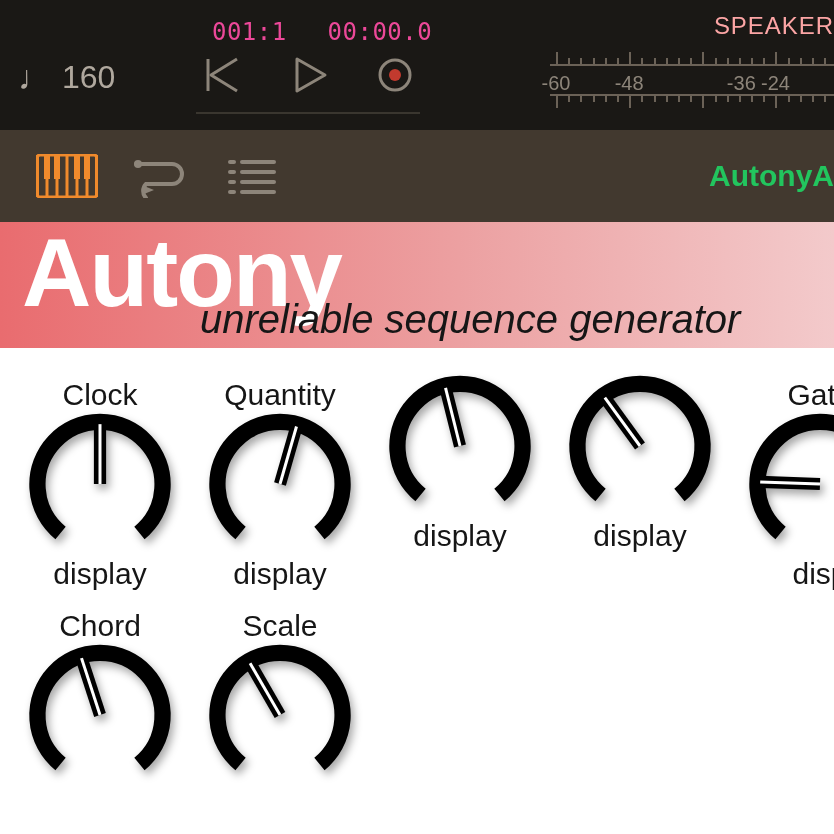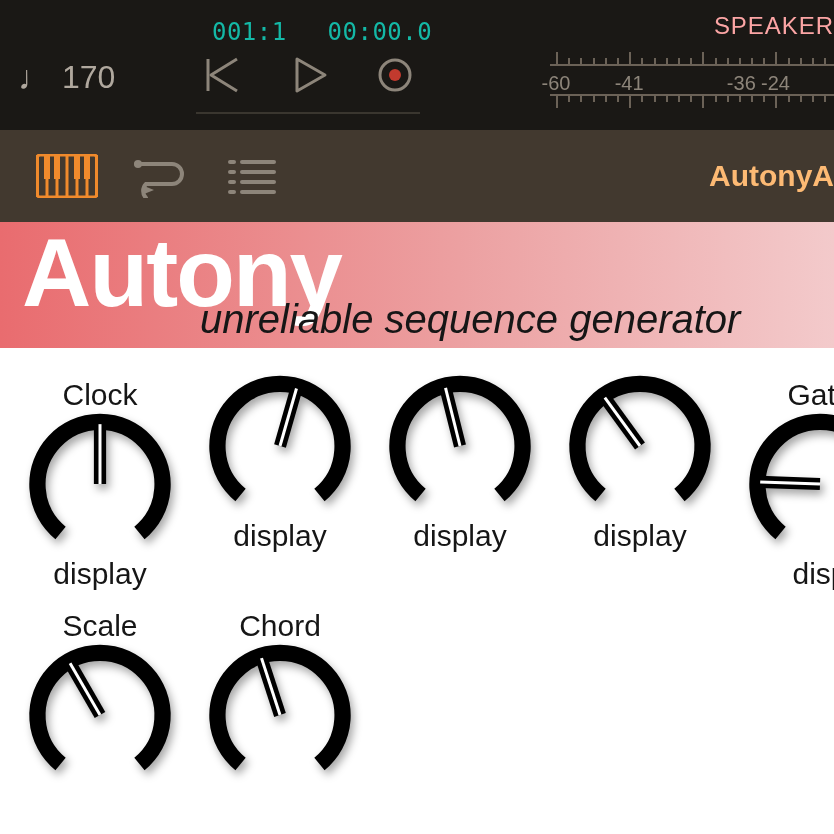--- a/index.html
+++ b/index.html
@@ -20,21 +20,21 @@
     position: relative;
     color: #b0a89e;
   }
   .pos-readout {
     position: absolute;
     top: 18px;
     left: 212px;
     font-family: "Menlo","Consolas",monospace;
     font-size: 24px;
     letter-spacing: 0.02em;
-    color: #14b8a6;
+    color: #ec4899;
     text-align: right;
   }
   .pos-readout span { margin-right: 26px; }
   .speaker-label {
     position: absolute;
     top: 12px;
     right: 0;
     color: #fca5a5;
     font-size: 24px;
     letter-spacing: 0.04em;
@@ -137,21 +137,21 @@
     height: 60px;
     margin-right: 18px;
     display: flex;
     align-items: center;
     justify-content: center;
     cursor: pointer;
   }
   .plugin-name {
     position: absolute;
     right: 0;
-    color: #fdba74;
+    color: #22c55e;
     font-size: 30px;
     font-weight: 600;
   }
 
   
   .plugin-hdr {
     height: 126px;
     background: linear-gradient(90deg, #e96c6f 0%, #eca0a1 55%, #f3cacb 100%);
     position: relative;
     overflow: hidden;
@@ -219,21 +219,21 @@
 
 <div class="transport">
   <div class="pos-readout">
     <span>001:1</span>
     <span>00:00.0</span>
   </div>
   <div class="speaker-label">SPEAKER</div>
 
   <div class="tempo">
     <span class="note">♩</span>
-    <span>170</span>
+    <span>160</span>
   </div>
 
   <div class="transport-buttons">
     <div class="tbtn">
       <svg viewBox="0 0 40 40" width="40" height="40">
         <line x1="5" y1="4" x2="5" y2="36" stroke="#8d857a" stroke-width="3"></line>
         <polyline points="34,4 8,20 34,36" fill="none" stroke="#8d857a" stroke-width="3" stroke-linejoin="round"></polyline>
       </svg>
     </div>
     <div class="tbtn">
@@ -272,21 +272,21 @@
           <div class="tick minor" style="left: 201.088px; bottom: 0px;"></div>
           <div class="tick minor" style="left: 213.281px; bottom: 0px;"></div>
           <div class="tick major" style="left: 225.474px; bottom: 0px;"></div>
           <div class="tick minor" style="left: 237.667px; bottom: 0px;"></div>
           <div class="tick minor" style="left: 249.86px; bottom: 0px;"></div>
           <div class="tick minor" style="left: 262.053px; bottom: 0px;"></div>
           <div class="tick minor" style="left: 274.246px; bottom: 0px;"></div>
         </div>
       <div class="labels" id="meterLabels">
           <span style="left: 6px;">-60</span>
-          <span style="left: 79.1579px;">-41</span>
+          <span style="left: 79.1579px;">-48</span>
           <span style="left: 152.316px; margin-left: 39px;">-36</span>
           <span style="left: 225.474px;">-24</span>
         </div>
       <div class="scale-bot" id="scaleBot">
           <div class="tick major" style="left: 6px; top: 0px;"></div>
           <div class="tick minor" style="left: 18.193px; top: 0px;"></div>
           <div class="tick minor" style="left: 30.386px; top: 0px;"></div>
           <div class="tick minor" style="left: 42.5789px; top: 0px;"></div>
           <div class="tick minor" style="left: 54.7719px; top: 0px;"></div>
           <div class="tick minor" style="left: 66.9649px; top: 0px;"></div>
@@ -369,20 +369,21 @@
         <div class="dial"><svg viewBox="0 0 100 100">
             <path d="M 21 86 A 46 46 0 1 1 79 86" fill="none" stroke="#000" stroke-width="12" stroke-linecap="butt"></path>
             <g transform="rotate(0 50 50)">
               <line x1="50" y1="50" x2="50" y2="6" stroke="#000" stroke-width="9"></line>
               <line x1="50" y1="50" x2="50" y2="6" stroke="#fff" stroke-width="2.2"></line>
             </g>
           </svg></div>
         <div class="kvalue">display</div>
       </div>
       <div class="knob">
+        <div class="klabel">Quantity</div>
         <div class="dial"><svg viewBox="0 0 100 100">
             <path d="M 21 86 A 46 46 0 1 1 79 86" fill="none" stroke="#000" stroke-width="12" stroke-linecap="butt"></path>
             <g transform="rotate(16 50 50)">
               <line x1="50" y1="50" x2="50" y2="6" stroke="#000" stroke-width="9"></line>
               <line x1="50" y1="50" x2="50" y2="6" stroke="#fff" stroke-width="2.2"></line>
             </g>
           </svg></div>
         <div class="kvalue">display</div>
       </div>
       <div class="knob">
@@ -412,35 +413,35 @@
             <g transform="rotate(-88 50 50)">
               <line x1="50" y1="50" x2="50" y2="6" stroke="#000" stroke-width="9"></line>
               <line x1="50" y1="50" x2="50" y2="6" stroke="#fff" stroke-width="2.2"></line>
             </g>
           </svg></div>
         <div class="kvalue">disp</div>
       </div>
     </div>
   <div class="knob-row" id="row2">
       <div class="knob">
+        <div class="klabel">Chord</div>
+        <div class="dial"><svg viewBox="0 0 100 100">
+            <path d="M 21 86 A 46 46 0 1 1 79 86" fill="none" stroke="#000" stroke-width="12" stroke-linecap="butt"></path>
+            <g transform="rotate(-18 50 50)">
+              <line x1="50" y1="50" x2="50" y2="6" stroke="#000" stroke-width="9"></line>
+              <line x1="50" y1="50" x2="50" y2="6" stroke="#fff" stroke-width="2.2"></line>
+            </g>
+          </svg></div>
+        <div class="kvalue"></div>
+      </div>
+      <div class="knob">
         <div class="klabel">Scale</div>
         <div class="dial"><svg viewBox="0 0 100 100">
             <path d="M 21 86 A 46 46 0 1 1 79 86" fill="none" stroke="#000" stroke-width="12" stroke-linecap="butt"></path>
             <g transform="rotate(-30 50 50)">
               <line x1="50" y1="50" x2="50" y2="6" stroke="#000" stroke-width="9"></line>
               <line x1="50" y1="50" x2="50" y2="6" stroke="#fff" stroke-width="2.2"></line>
             </g>
           </svg></div>
         <div class="kvalue"></div>
       </div>
-      <div class="knob">
-        <div class="klabel">Chord</div>
-        <div class="dial"><svg viewBox="0 0 100 100">
-            <path d="M 21 86 A 46 46 0 1 1 79 86" fill="none" stroke="#000" stroke-width="12" stroke-linecap="butt"></path>
-            <g transform="rotate(-18 50 50)">
-              <line x1="50" y1="50" x2="50" y2="6" stroke="#000" stroke-width="9"></line>
-              <line x1="50" y1="50" x2="50" y2="6" stroke="#fff" stroke-width="2.2"></line>
-            </g>
-          </svg></div>
-        <div class="kvalue"></div>
-      </div>
     </div>
 </div>
 
 </body></html>

